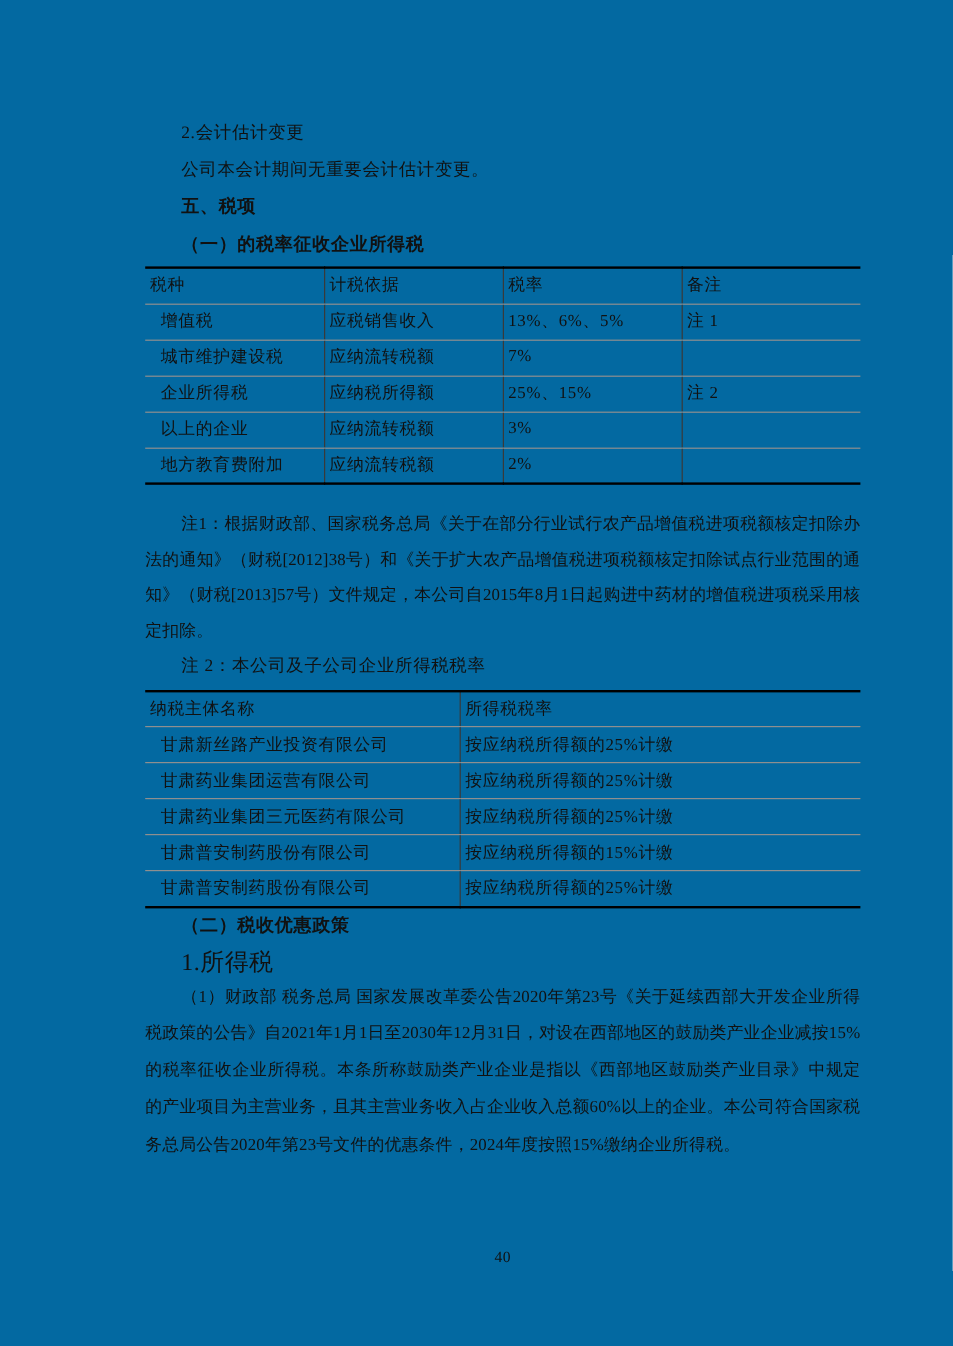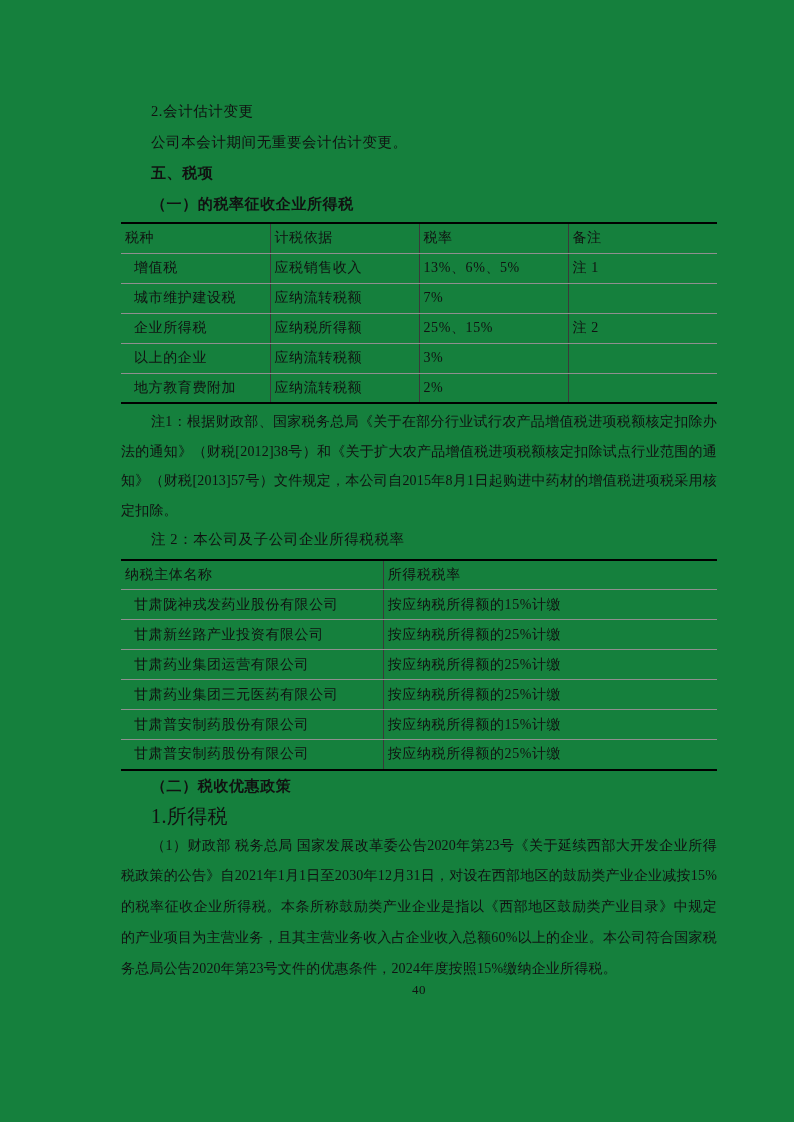--- a/index.html
+++ b/index.html
@@ -5,34 +5,34 @@
   * { margin:0; padding:0; box-sizing:border-box; }
   html,body { background:#ffffff; }
   body {
     width:794px; height:1122px;
     font-family:"Liberation Serif","DejaVu Serif",serif;
     color:#111111;
   }
   .page {
     position:relative;
     width:794px; height:1122px;
-    background:#15803d;
+    background:#0369a1;
     padding:96px 77px 0 121px;
     overflow:hidden;
   }
   .line { font-size:14.5px; line-height:31px; letter-spacing:0.6px; }
   .indent1 { padding-left:30px; }
   .bold-head { font-weight:bold; font-size:15px; }
   .just {
     font-size:14px; letter-spacing:0.2px;
     text-align:justify; text-justify:inter-character;
     word-break:break-all;
     text-indent:30px;
   }
-  .note1-para { line-height:29.5px; margin-top:3px; }
+  .note1-para { line-height:29.5px; margin-top:19px; }
   .note2-line { font-size:14.5px; line-height:29.5px; letter-spacing:0.6px; }
   .tax-para { line-height:30.8px; }
   .item-line { font-size:20px; line-height:29px; letter-spacing:0.4px; }
   .sec2-head { line-height:31px; }
 
   table {
     width:100%;
     border-collapse:collapse;
     table-layout:fixed;
     border-top:2.5px solid #000;
@@ -52,21 +52,21 @@
   tr:not(:last-child) th, tr:not(:last-child) td { border-bottom:1px solid #8f8f8f; }
   thead tr th { border-bottom:1px solid #8f8f8f; }
   th + th, td + td { border-left:1px solid #3a3a3a; }
   .cell-left { text-align:left; padding-left:13px; }
   .t1 col { width:25%; }
   .t2 .c1 { width:44%; }
   .t2 .c2 { width:56%; }
 
   .footer {
     position:absolute;
-    left:121px; top:980px;
+    left:121px; top:1038px;
     width:596px;
     text-align:center;
     font-size:13px; line-height:20px;
     letter-spacing:0.5px;
   }
 </style>
 </head>
 <body>
 
 <div class="page">
@@ -135,24 +135,20 @@
         <col class="c2">
       </colgroup>
     <thead>
       <tr>
         <th>纳税主体名称</th>
         <th>所得税税率</th>
       </tr>
     </thead>
     <tbody>
       <tr>
-        <td class="cell-left">甘肃陇神戎发药业股份有限公司</td>
-        <td>按应纳税所得额的15%计缴</td>
-      </tr>
-      <tr>
         <td class="cell-left">甘肃新丝路产业投资有限公司</td>
         <td>按应纳税所得额的25%计缴</td>
       </tr>
       <tr>
         <td class="cell-left">甘肃药业集团运营有限公司</td>
         <td>按应纳税所得额的25%计缴</td>
       </tr>
       <tr>
         <td class="cell-left">甘肃药业集团三元医药有限公司</td>
         <td>按应纳税所得额的25%计缴</td>

